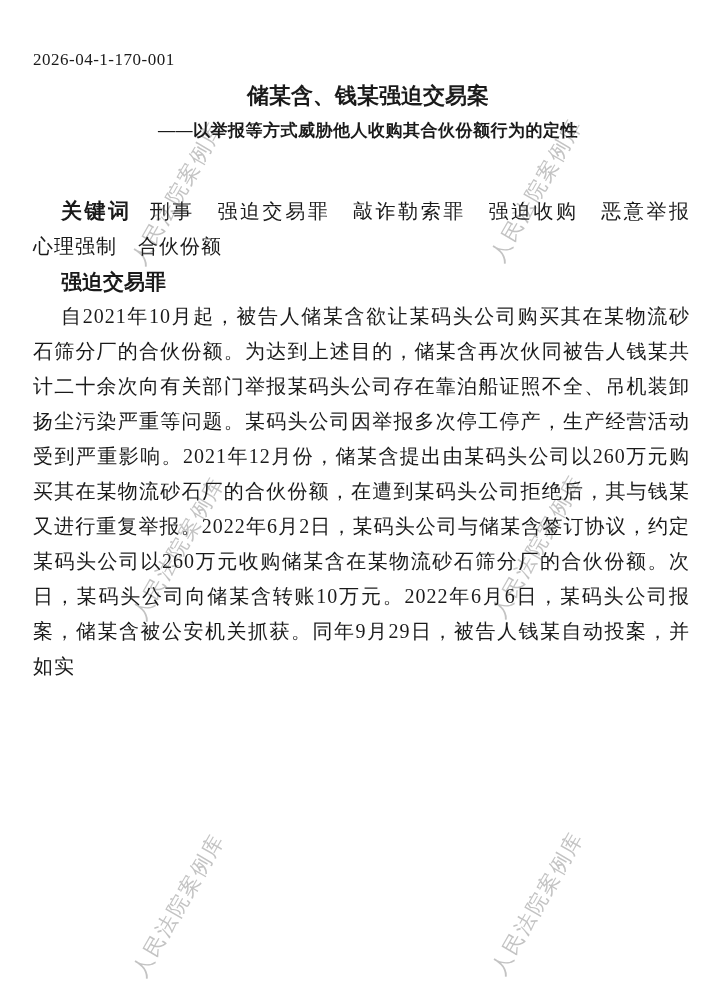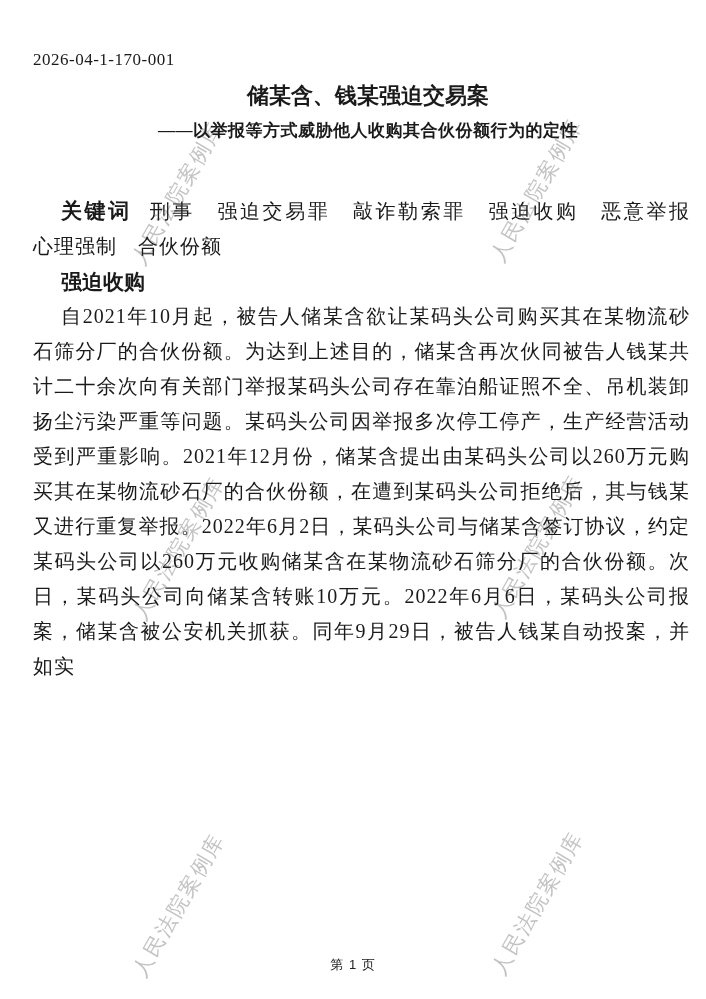--- a/index.html
+++ b/index.html
@@ -130,20 +130,19 @@
     <div class="doc-number">2026-04-1-170-001</div>
 
     <h1 class="title" style="margin:0;">储某含、钱某强迫交易案</h1>
 
     <div class="subtitle">——以举报等方式威胁他人收购其合伙份额行为的定性</div>
 
     <div class="content">
       <p class="keywords-line">
         <span class="kw-label">关键词</span><span>刑事　强迫交易罪　敲诈勒索罪　强迫收购　恶意举报　心理强制　合伙份额</span>
       </p>
-      <h2 class="section-heading">强迫收购</h2>
+      <h2 class="section-heading">强迫交易罪</h2>
       <p>自2021年10月起，被告人储某含欲让某码头公司购买其在某物流砂石筛分厂的合伙份额。为达到上述目的，储某含再次伙同被告人钱某共计二十余次向有关部门举报某码头公司存在靠泊船证照不全、吊机装卸扬尘污染严重等问题。某码头公司因举报多次停工停产，生产经营活动受到严重影响。2021年12月份，储某含提出由某码头公司以260万元购买其在某物流砂石厂的合伙份额，在遭到某码头公司拒绝后，其与钱某又进行重复举报。2022年6月2日，某码头公司与储某含签订协议，约定某码头公司以260万元收购储某含在某物流砂石筛分厂的合伙份额。次日，某码头公司向储某含转账10万元。2022年6月6日，某码头公司报案，储某含被公安机关抓获。同年9月29日，被告人钱某自动投案，并如实</p>
     </div>
 
-    <div class="footer">第 1 页</div>
   </div>
 
 </div>
 
 </body></html>

